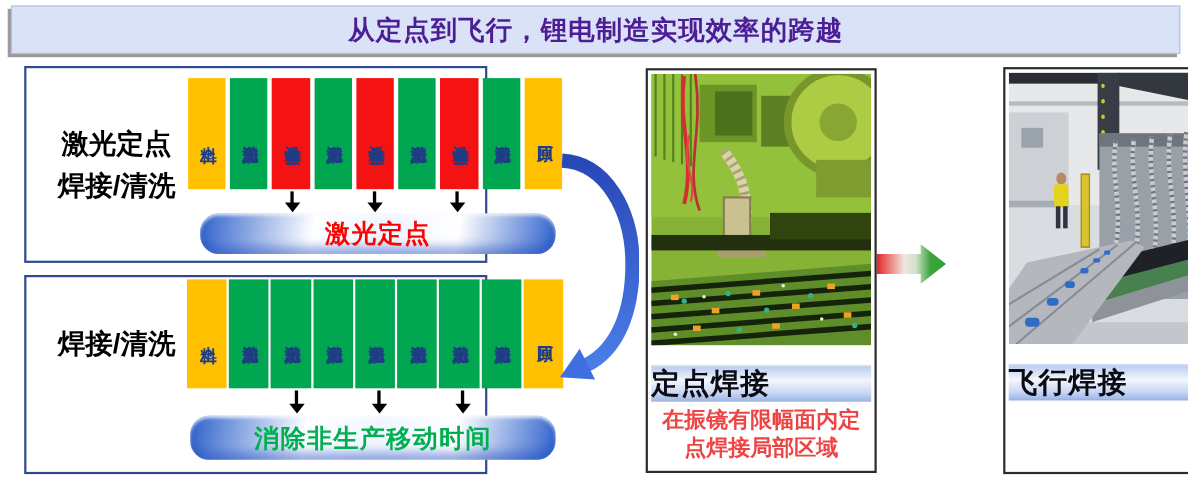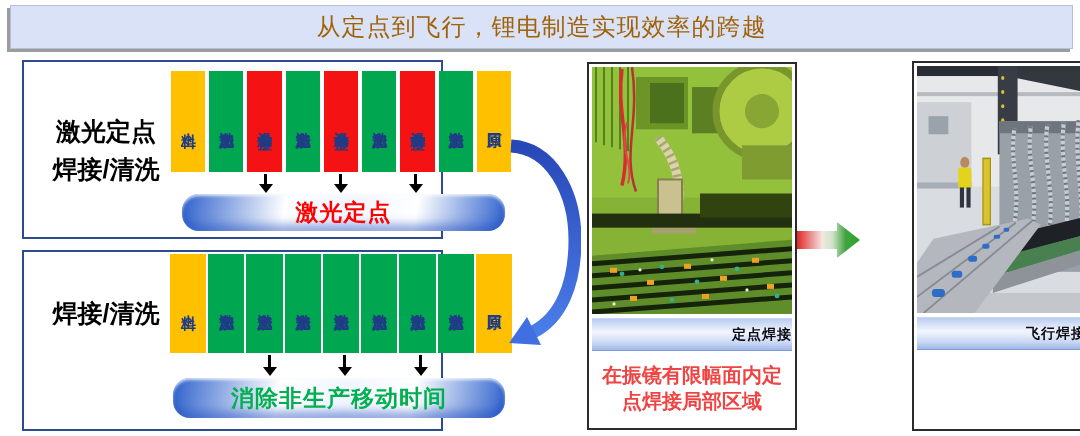--- a/index.html
+++ b/index.html
@@ -5,21 +5,21 @@
   html,body{margin:0;padding:0;background:#ffffff;}
   body{width:1080px;height:436px;font-family:"Liberation Sans","DejaVu Sans",sans-serif;}
   .stage{position:relative;width:1080px;height:436px;background:#ffffff;overflow:hidden;}
 
   
   .title-bar{
     position:absolute;left:10px;top:5px;width:1061px;height:42px;
     background:#d9e2f6;border:1px solid #b3c0de;
     box-shadow:-3px 3px 0 #9c9c9c;
     display:flex;align-items:center;justify-content:center;
-    font-size:24px;font-weight:normal;color:#a16207;letter-spacing:1px;
+    font-size:24px;font-weight:bold;color:#4c1d95;letter-spacing:1px;
   }
 
   
   .proc-box{
     position:absolute;left:22px;width:421px;background:#fff;
     border:2px solid #2e4a8f;box-sizing:border-box;
   }
   #box-fixed{top:60px;height:179px;}
   #box-flight{top:250px;height:181px;}
 
@@ -70,25 +70,25 @@
   
   .panel{
     position:absolute;background:#fff;border:2px solid #2b2b2b;box-sizing:border-box;
     display:flex;flex-direction:column;padding:3px;
   }
   #panel-fixed{left:587px;top:62px;width:210px;height:368px;}
   #panel-flight{left:912px;top:61px;width:179px;height:370px;}
   .photo{width:100%;height:247px;overflow:hidden;}
   .photo svg{display:block;width:100%;height:100%;}
   .caption{
-    margin-top:4px;height:31px;flex:none;
+    margin-top:18px;height:31px;flex:none;
     background:linear-gradient(180deg,#b9ccf0 0%,#f2f6fd 42%,#cddaf5 75%,#9fb9e8 100%);
     border-top:1px solid #c7d6f2;border-bottom:1px solid #7f9cd4;
-    display:flex;align-items:center;justify-content:flex-end;
-    font-size:14px;font-weight:bold;color:#0b0b14;letter-spacing:1px;
+    display:flex;align-items:center;justify-content:flex-start;
+    font-size:26px;font-weight:bold;color:#0b0b14;letter-spacing:1px;
   }
   .desc{
     flex:1;display:flex;align-items:center;justify-content:center;
     text-align:center;padding:0 7px;
     font-size:20px;font-weight:bold;color:#ef4444;line-height:1.3;
   }
 </style>
 </head>
 <body>
 

